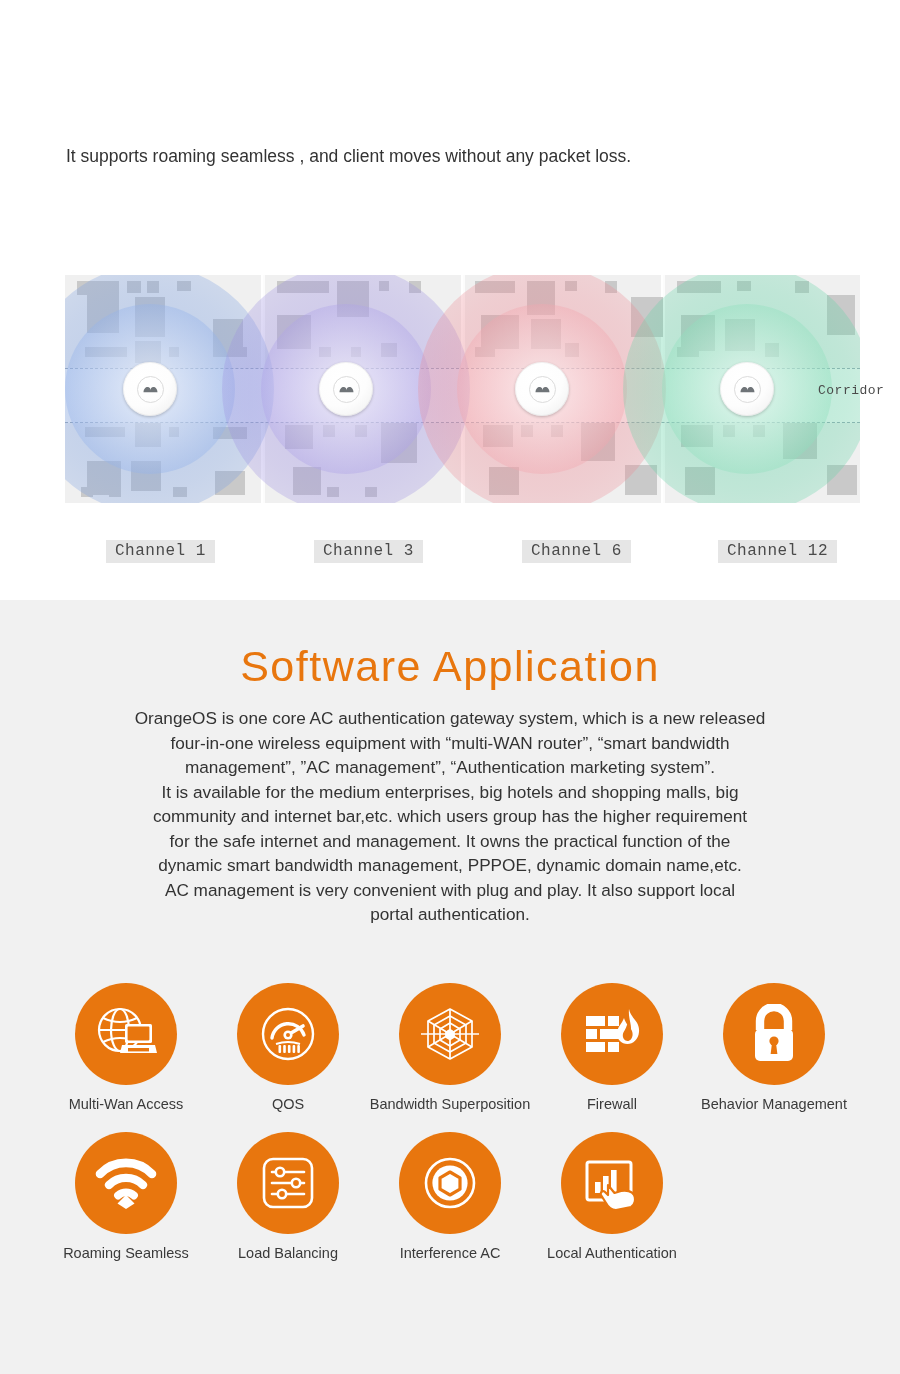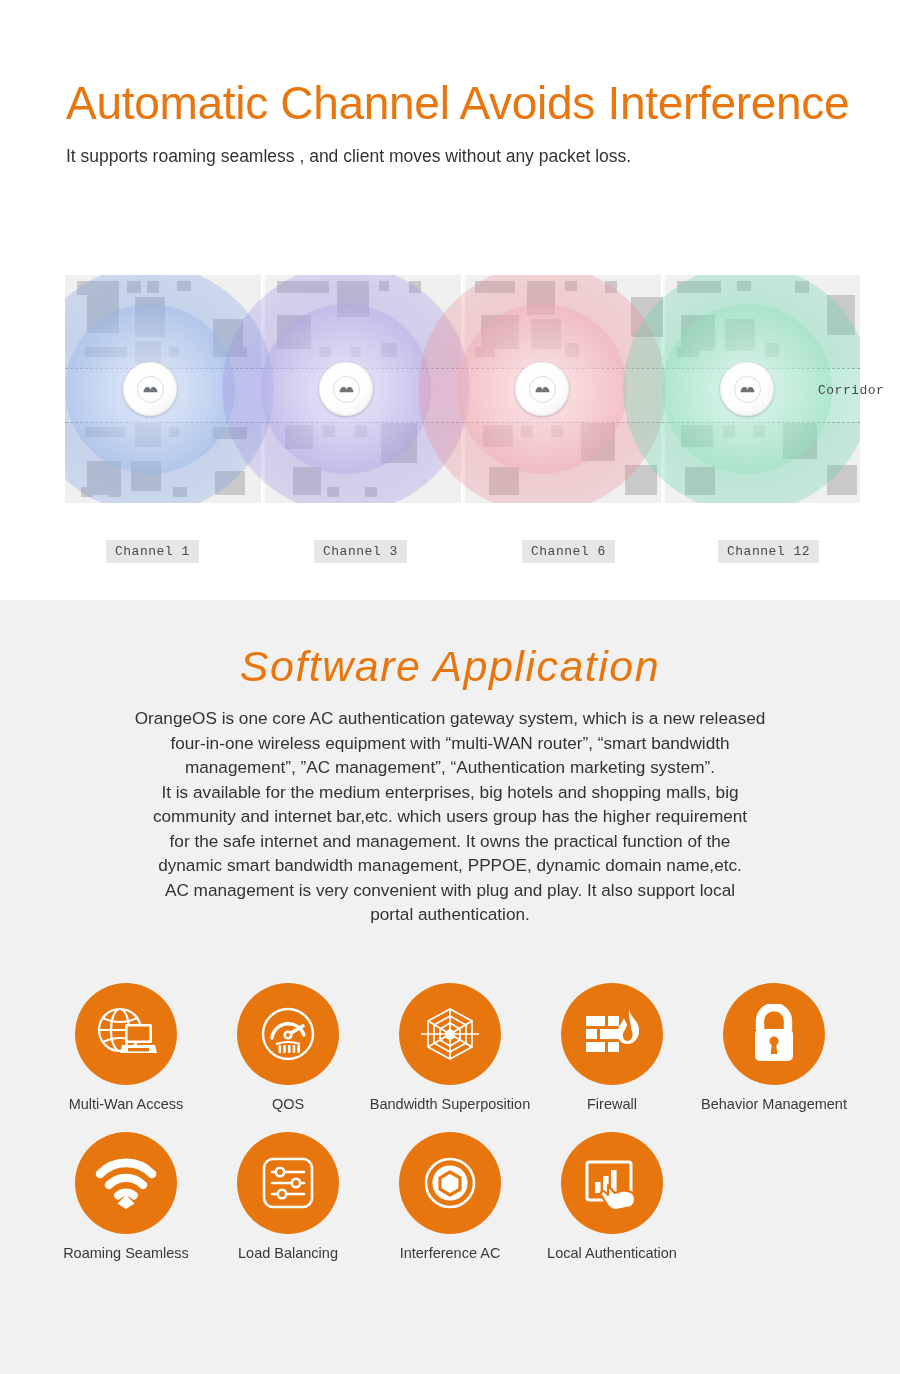--- a/index.html
+++ b/index.html
@@ -115,21 +115,21 @@
   
   .chan-chip {
     position: absolute;
     top: 540px;
     height: 23px;
     line-height: 23px;
     padding: 0 9px;
     background: #e6e6e6;
     color: #4a4a4a;
     font-family: "Liberation Mono", "DejaVu Sans Mono", monospace;
-    font-size: 13px;
+    font-size: 16px;
     letter-spacing: 0.5px;
     white-space: nowrap;
   }
 
   
   .software {
     position: relative;
     width: 900px;
     height: 774px;
     background: #f1f1f1;
@@ -137,21 +137,20 @@
   .sw-title {
     position: absolute;
     left: 0;
     top: 42px;
     width: 900px;
     text-align: center;
     font-size: 43px;
     font-weight: 400;
     color: #e8760e;
     letter-spacing: 1.5px;
-    font-style: italic;
   }
   .sw-body {
     position: absolute;
     left: 56px;
     top: 106px;
     width: 788px;
     text-align: center;
     font-size: 17.2px;
     line-height: 24.5px;
     color: #333333;
@@ -192,21 +191,20 @@
     color: #3a3a3a;
     text-align: right;
     white-space: nowrap;
   }
 </style>
 </head>
 <body>
 
 <div class="hero">
 
-  <div class="hero-title">Automatic Channel Avoids Interference</div>
   <div class="hero-sub">It supports roaming seamless , and client moves without any packet loss.</div>
 
   <div class="floorplan">
 
     <div class="fp-cell" style="left:0px;"></div>
     <div class="fp-cell" style="left:200px;"></div>
     <div class="fp-cell" style="left:400px;"></div>
     <div class="fp-cell" style="left:600px;width:195px;border-right:none;"></div>
 
     <div class="fp-rect" style="left:12px;top:6px;width:42px;height:14px;"></div>

